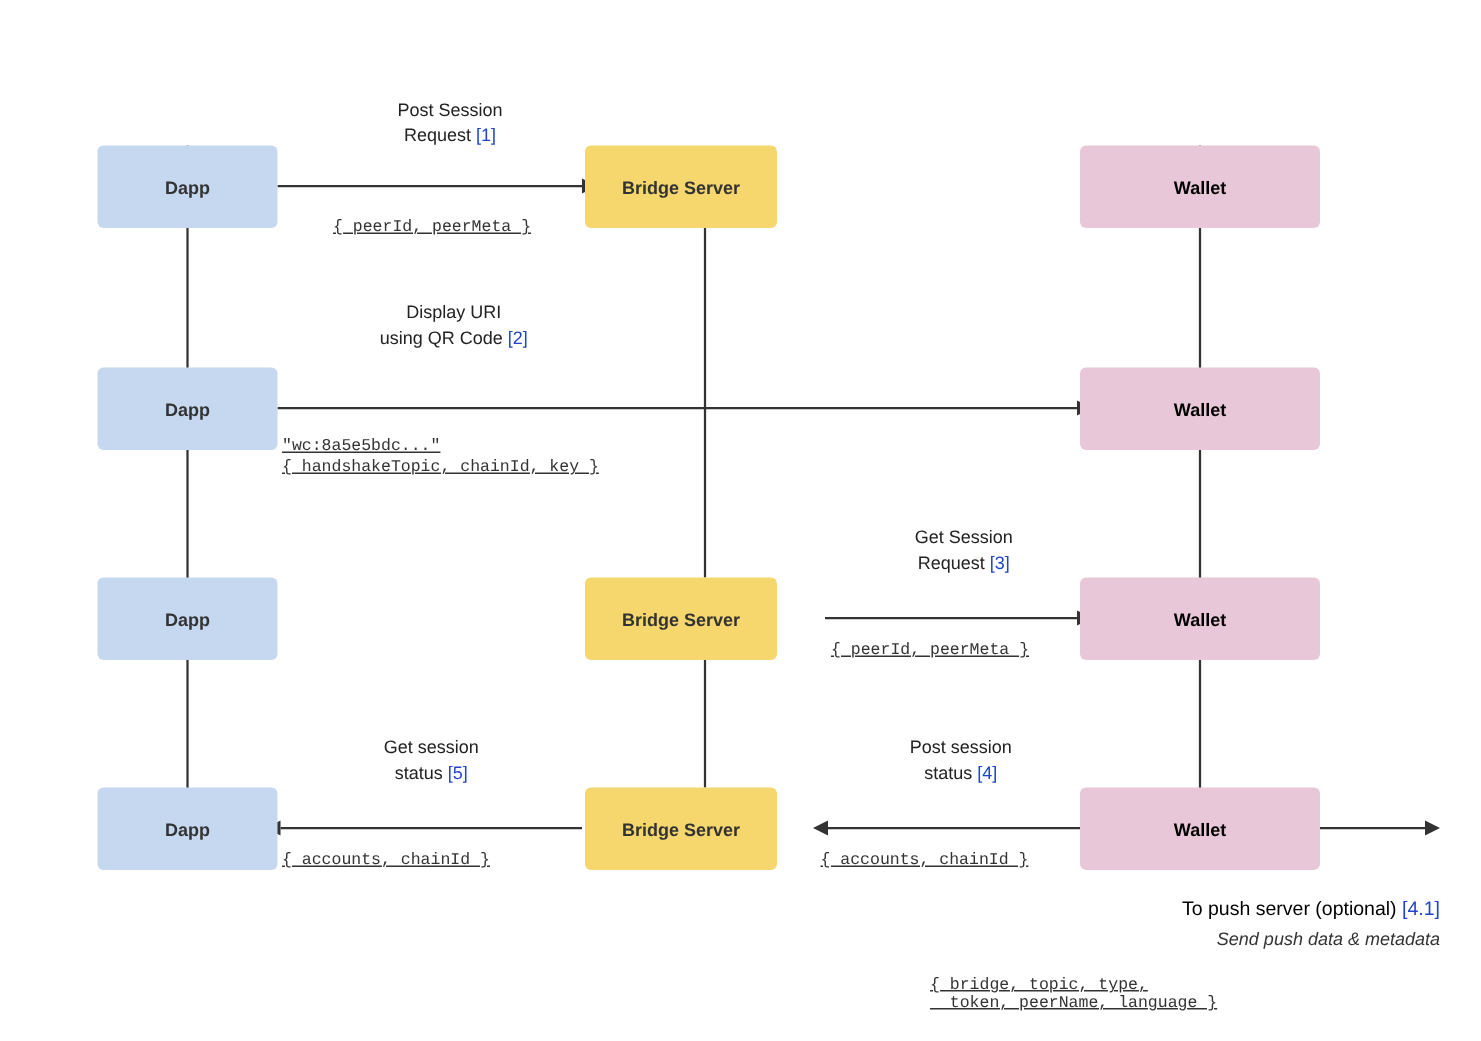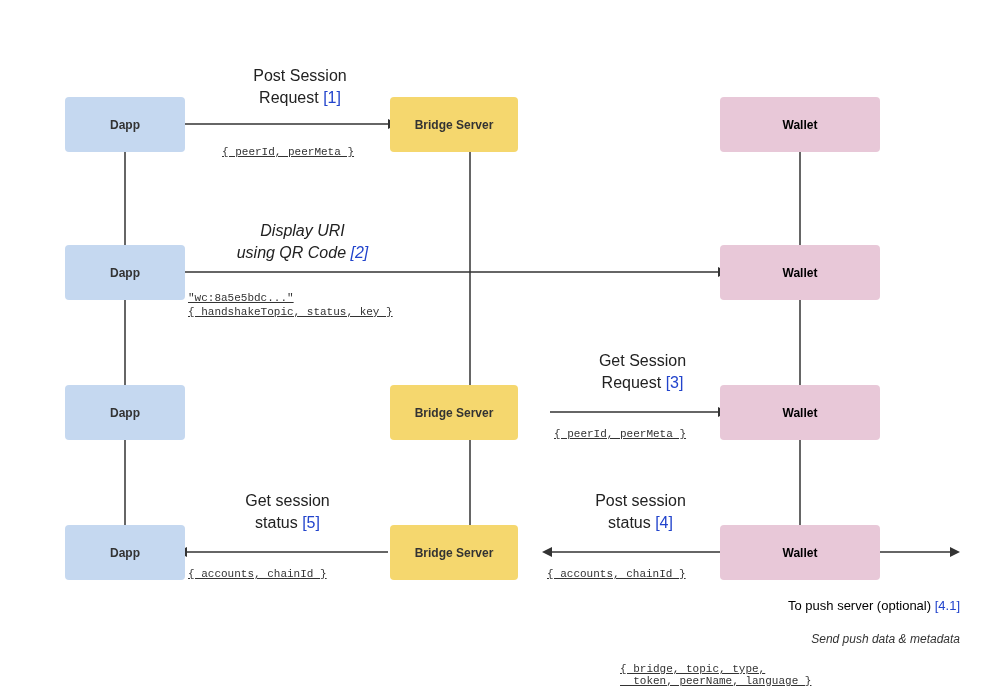--- a/index.html
+++ b/index.html
@@ -39,21 +39,21 @@
       height: 55px;
     }
     .wallet {
       background: #e8c8d8;
       color: #000000;
       width: 160px;
       height: 55px;
     }
     .label-text {
       position: absolute;
-      font-size: 16px;
+      font-size: 12px;
       color: #222;
       text-align: center;
       line-height: 1.4;
     }
     .blue-num {
       color: #2244cc;
     }
     .code-text {
       position: absolute;
       font-family: 'Courier New', monospace;
@@ -139,54 +139,54 @@
   <div class="box wallet" style="left:720px; top:385px;">
     <span>Wallet</span>
   </div>
   <div class="box wallet" style="left:720px; top:525px;">
     <span>Wallet</span>
   </div>
 
   <div class="label-text" style="left:220px; top:65px; width:160px; text-align:center;">
     Post Session<br>Request <span class="blue-num">[1]</span>
   </div>
-  <div class="label-text" style="left:215px; top:220px; width:175px; text-align:center;font-style:italic;">
+  <div class="label-text" style="left:215px; top:200px; width:175px; text-align:center;">
     Display URI<br>using QR Code <span class="blue-num">[2]</span>
   </div>
   <div class="label-text" style="left:570px; top:350px; width:145px; text-align:center;">
     Get Session<br>Request <span class="blue-num">[3]</span>
   </div>
   <div class="label-text" style="left:568px; top:490px; width:145px; text-align:center;">
     Post session<br>status <span class="blue-num">[4]</span>
   </div>
   <div class="label-text" style="left:215px; top:490px; width:145px; text-align:center;">
     Get session<br>status <span class="blue-num">[5]</span>
   </div>
 
   <div class="code-text" style="left:222px; top:146px;">
     <span>{ peerId, peerMeta }</span>
   </div>
   <div class="code-text" style="left:188px; top:292px;">
     <span>"wc:8a5e5bdc..."</span>
   </div>
   <div class="code-text" style="left:188px; top:306px;">
-    <span>{ handshakeTopic, status, key }</span>
+    <span>{ handshakeTopic, chainId, key }</span>
   </div>
   <div class="code-text" style="left:554px; top:428px;">
     <span>{ peerId, peerMeta }</span>
   </div>
   <div class="code-text" style="left:547px; top:568px;">
     <span>{ accounts, chainId }</span>
   </div>
   <div class="code-text" style="left:188px; top:568px;">
     <span>{ accounts, chainId }</span>
   </div>
 
   <div style="position:absolute; left:620px; top:598px; width:340px;">
-    <div style="font-size:13px; text-align:right; margin-bottom:16px;">
+    <div style="font-size:13px; text-align:right; margin-bottom:4px;">
       <span>To push server (optional)</span>
       <span class="blue-num">[4.1]</span>
     </div>
     <div style="text-align:right; margin-bottom:16px;">
       <span class="italic-text">Send push data &amp; metadata</span>
     </div>
     <div class="code-text" style="position:relative; right:0; display:block;">
       { bridge, topic, type,<br>&nbsp;&nbsp;token, peerName, language }
     </div>
   </div>

